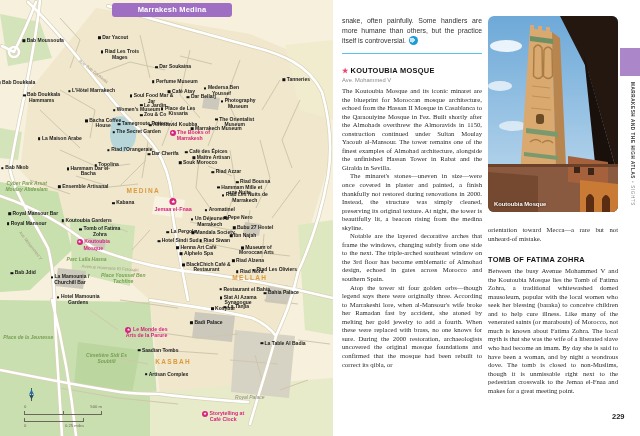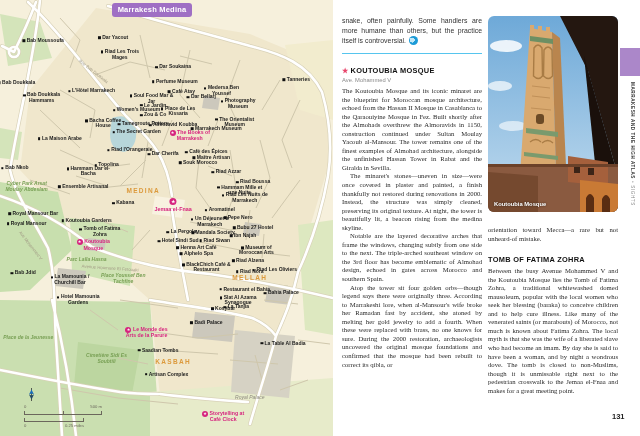--- a/index.html
+++ b/index.html
@@ -2,21 +2,21 @@
 <html><head>
 <meta charset="utf-8">
 <style>
   html,body{margin:0;padding:0;}
   body{width:640px;height:436px;position:relative;background:#ffffff;overflow:hidden;
        font-family:"Liberation Sans",sans-serif;color:#222;}
 
   
   .map{position:absolute;left:0;top:0;width:333px;height:436px;background:#f6f0dc;overflow:hidden;}
   .map svg{position:absolute;left:0;top:0;}
-  .map-title{position:absolute;left:112px;top:3px;width:80px;height:14px;background:#9f6fc4;
+  .map-title{position:absolute;left:112px;top:3px;width:120px;height:14px;background:#9f6fc4;
              border-radius:3px;color:#fff;font-weight:bold;font-size:7.5px;line-height:14px;
              text-align:center;letter-spacing:.2px;}
   .map-labels{position:absolute;left:0;top:0;width:100%;height:100%;}
   .ml{position:absolute;transform:translate(-50%,-50%);text-align:center;line-height:1.12;
       max-width:52px;white-space:normal;}
   .ml-poi{font-size:5px;font-weight:600;color:#1c1c1c;}
   .ml-poi::before{content:"";display:inline-block;width:2.5px;height:2.5px;background:#111;
       margin-right:1.5px;vertical-align:middle;}
   .ml-hl{font-size:5.2px;font-weight:700;color:#d6247e;}
   .ml-hl::before{content:"\2605";display:inline-block;width:6px;height:6px;border-radius:50%;
@@ -297,13 +297,13 @@
   <h2 class="sec2-head">TOMB OF FATIMA ZOHRA</h2>
   <div class="body-txt">
     <p>Between the busy Avenue Mohammed V and the Koutoubia Mosque lies the Tomb of Fatima Zohra, a traditional whitewashed domed mausoleum, popular with the local women who seek her blessing (baraka) to conceive children and to help cure illness. Like many of the venerated saints (or marabouts) of Morocco, not much is known about Fatima Zohra. The local myth is that she was the wife of a liberated slave who had become an imam. By day she is said to have been a woman, and by night a wondrous dove. The tomb is closed to non-Muslims, though it is unmissable right next to the pedestrian crosswalk to the Jemaa el-Fnaa and makes for a great meeting point.</p>
   </div>
 </div>
 
 <div class="edge-tab"></div>
 <div class="edge-text">
   <span>MARRAKESH AND THE HIGH ATLAS</span><span class="sep">•</span><span class="sect">SIGHTS</span>
 </div>
-<div class="page-num">131</div>
+<div class="page-num">229</div>
 
 </body></html>

